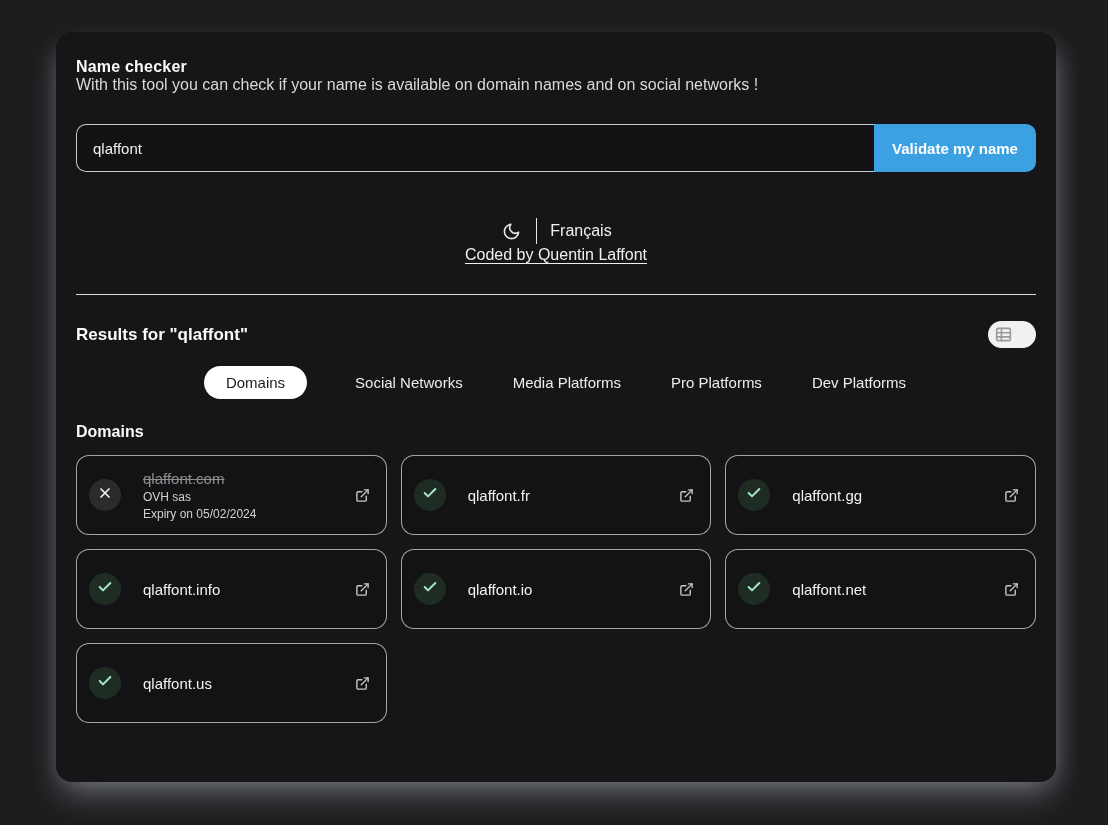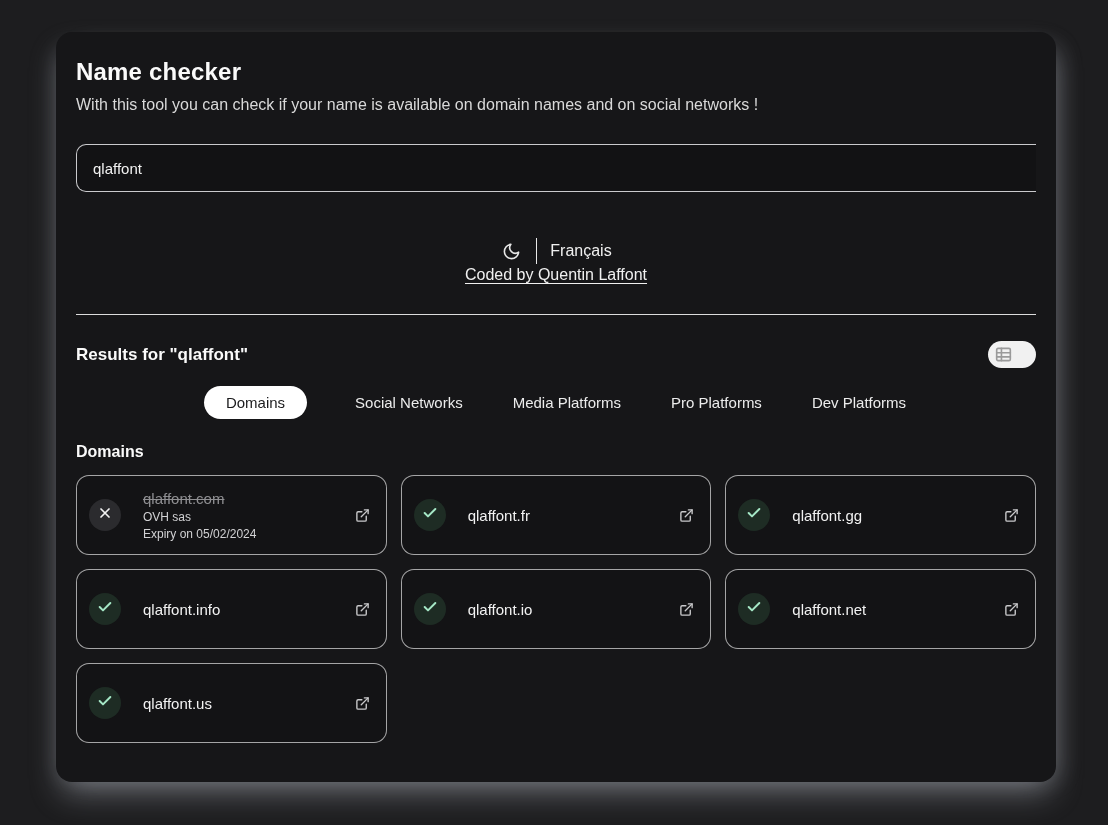--- a/index.html
+++ b/index.html
@@ -14,21 +14,21 @@
     position: absolute;
     left: 56px; top: 32px;
     width: 1000px; height: 750px;
     background: #161618;
     border-radius: 16px;
     padding: 26px 20px 20px;
     box-shadow: 0 16px 30px -4px rgba(195,200,210,0.40),
                 12px 6px 24px -10px rgba(195,200,210,0.22),
                 -10px 6px 22px -12px rgba(195,200,210,0.16);
   }
-  .page-title { font-size: 24px; font-weight: 700; color: #fafafa; margin-bottom: 10px; letter-spacing: .2px; }
+  .page-title { font-size: 16px; font-weight: 700; color: #fafafa; letter-spacing: .2px; }
   .page-subtitle { font-size: 16px; color: #d9d9d9; margin-bottom: 30px; }
 
   .search-row { display: flex; height: 48px; margin-bottom: 44px; }
   .search-input {
     flex: 1;
     background: #121214;
     border: 1px solid rgba(236,236,238,0.85);
     border-right: none;
     border-radius: 10px 0 0 10px;
     color: #f2f2f2;
@@ -110,20 +110,21 @@
 </head>
 <body>
 
 <div class="panel">
 
   <h1 class="page-title">Name checker</h1>
   <p class="page-subtitle">With this tool you can check if your name is available on domain names and on social networks !</p>
 
   <div class="search-row">
     <input class="search-input" type="text" value="qlaffont" style="">
+    <button class="validate-btn">Validate my name</button>
   </div>
 
   <div class="locale-bar">
     <button class="theme-btn">
       <span style="display:flex;">
         <svg width="19" height="19" viewBox="0 0 24 24" fill="none" stroke="currentColor" stroke-width="2" stroke-linecap="round" stroke-linejoin="round">
             <path d="M21 12.79A9 9 0 1 1 11.21 3 7 7 0 0 0 21 12.79z"></path>
           </svg>
       </span>
     </button>

